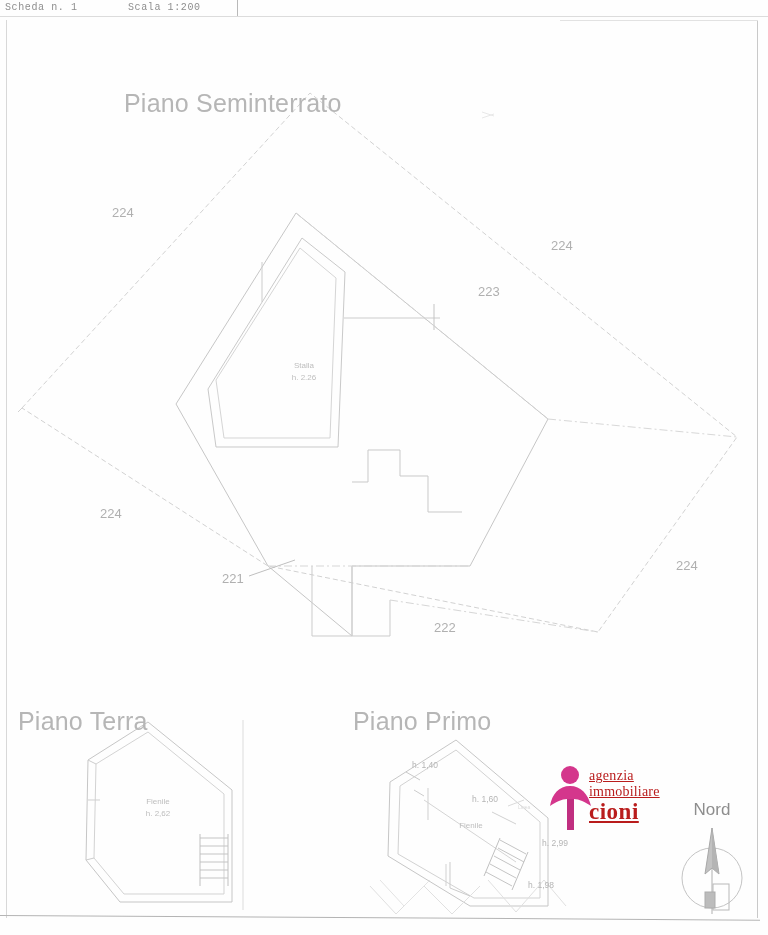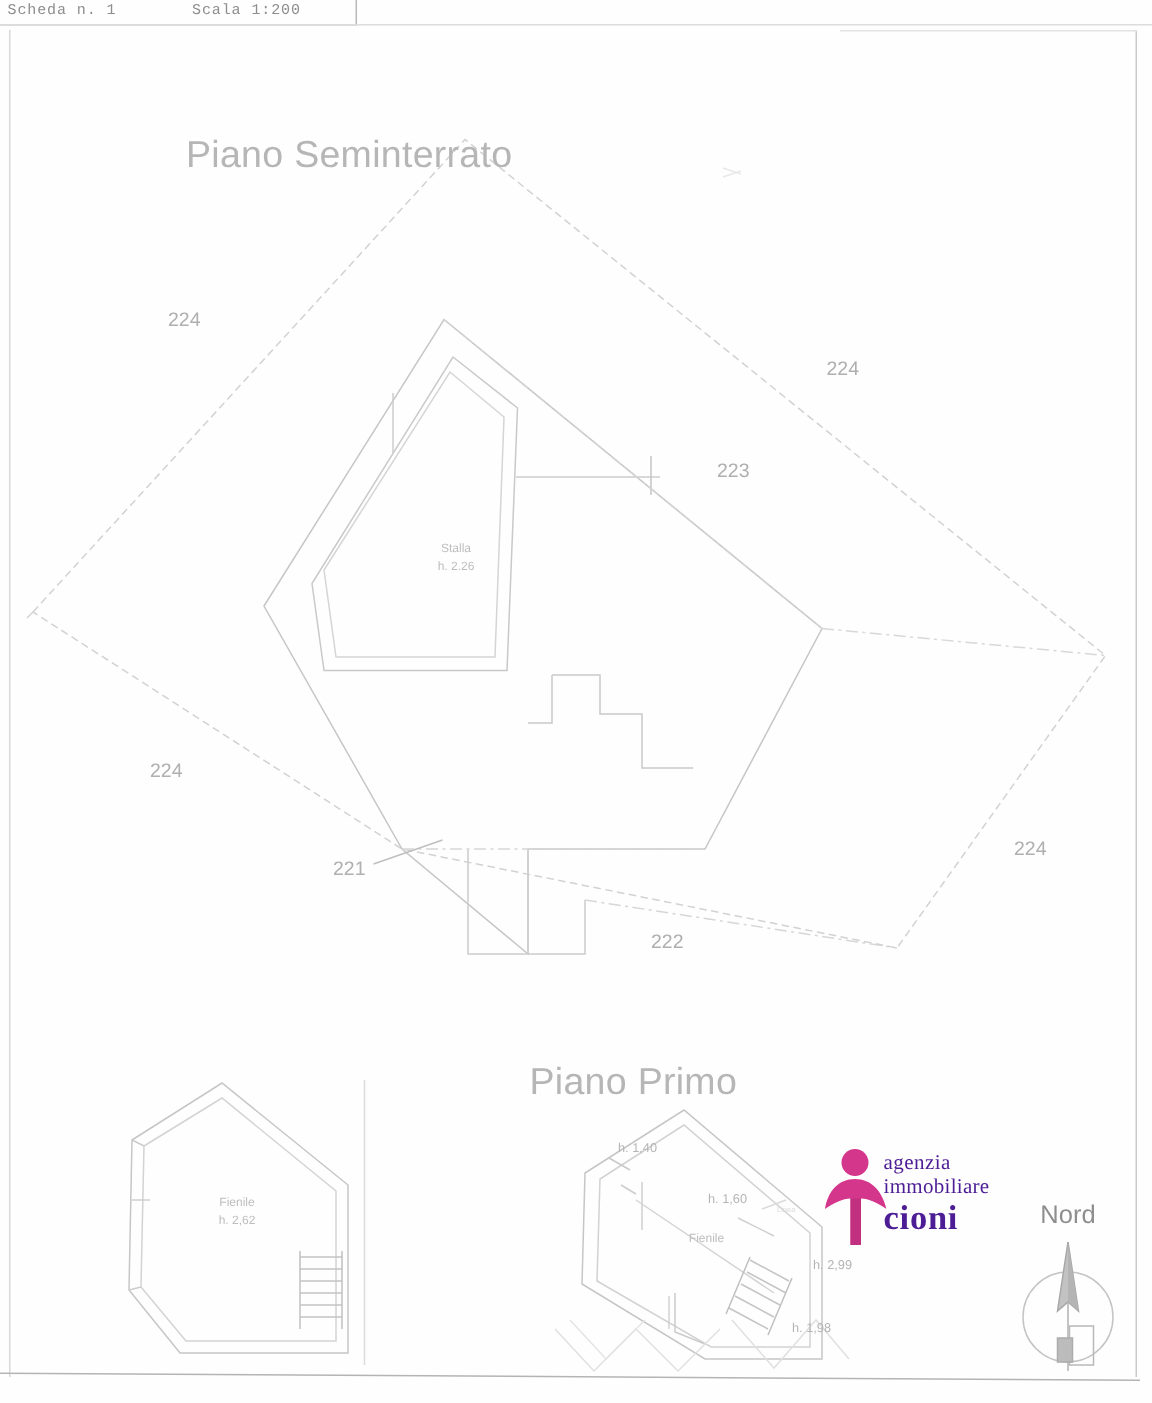--- a/index.html
+++ b/index.html
@@ -138,22 +138,23 @@
     height: 72px;
   }
   #logo-mark {
     position: absolute;
     left: 0; top: 2px;
     width: 42px; height: 68px;
   }
   .logo-line {
     position: absolute;
     font-family: "Liberation Serif", serif;
-    color: #4c1d95;
-    white-space: nowrap;
+    color: #b91c1c;
+    white-space: nowrap;
+    text-decoration: underline;
   }
   #logo-agenzia {
     left: 40px; top: 6px;
     font-size: 14px;
     letter-spacing: .3px;
   }
   #logo-immobiliare {
     left: 40px; top: 22px;
     font-size: 14px;
     letter-spacing: .2px;
@@ -229,21 +230,21 @@
       <path d="M 249 576 L 295 560" stroke="#bfbfbf"></path>
 
       <path d="M 482 112 L 494 116 M 482 118 L 494 114" stroke="#e8e8e8"></path>
     </g>
   </svg>
 
   <div class="plan-title" id="title-seminterrato">Piano Seminterrato</div>
 
   <div class="parcel" style="left:112px; top:205px;">224</div>
   <div class="parcel" style="left:551px; top:238px;">224</div>
-  <div class="parcel" style="left:478px; top:306px;">223</div>
+  <div class="parcel" style="left:478px; top:284px;">223</div>
   <div class="parcel" style="left:100px; top:506px;">224</div>
   <div class="parcel" style="left:676px; top:558px;">224</div>
   <div class="parcel" style="left:222px; top:571px;">221</div>
   <div class="parcel" style="left:434px; top:620px;">222</div>
 
   <div class="room-label" style="left:258px; top:360px; width:92px;">
     <div>Stalla</div>
     <div>h. 2.26</div>
   </div>
 
@@ -258,20 +259,21 @@
       <path d="M 88 800 L 100 800" stroke="#cfcfcf"></path>
 
       <path d="M 200 838 L 228 838 M 200 846 L 228 846 M 200 854 L 228 854
                M 200 862 L 228 862 M 200 870 L 228 870 M 200 878 L 228 878" stroke="#c4c4c4"></path>
       <path d="M 200 834 L 200 886 M 228 834 L 228 886" stroke="#c0c0c0"></path>
 
       <path d="M 243 720 L 243 910" stroke="#dcdcdc"></path>
     </g>
   </svg>
 
+  <div class="plan-title" id="title-terra">Piano Terra</div>
 
   <div class="room-label" style="left:118px; top:796px; width:80px;">
     <div>Fienile</div>
     <div>h. 2,62</div>
   </div>
 
   <svg class="draw" viewBox="0 0 768 935" xmlns="http://www.w3.org/2000/svg">
     <g fill="none" stroke="#c9c9c9" stroke-width="1">
 
       <path d="M 390 782 L 456 740 L 548 818 L 548 906 L 470 906 L 388 856 Z" stroke="#c6c6c6"></path>

